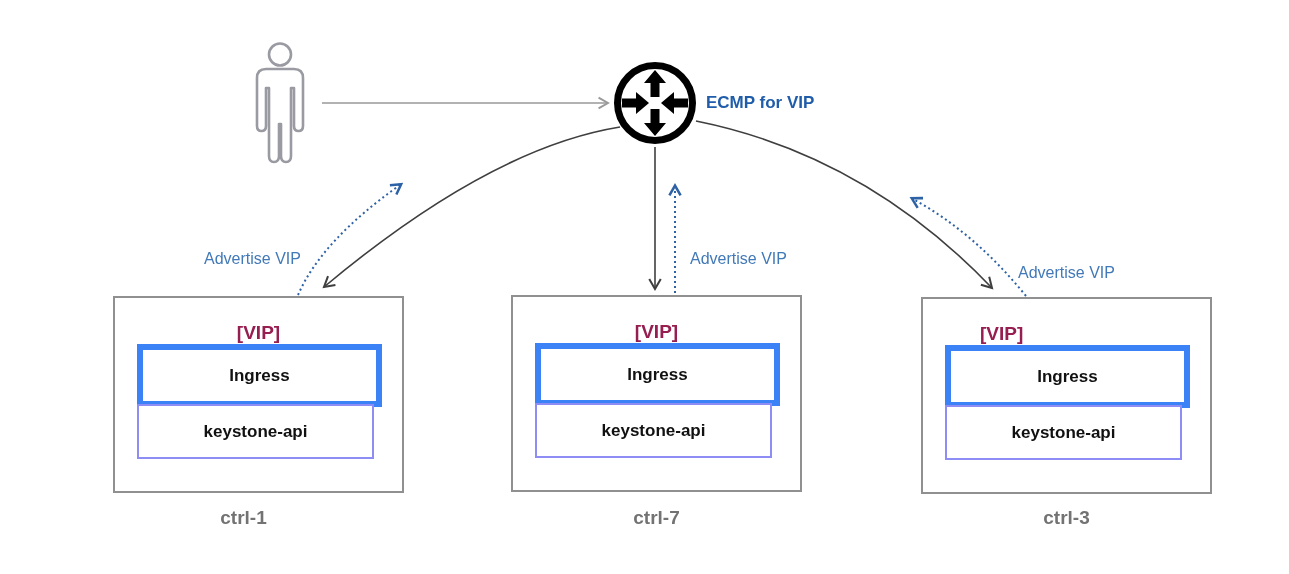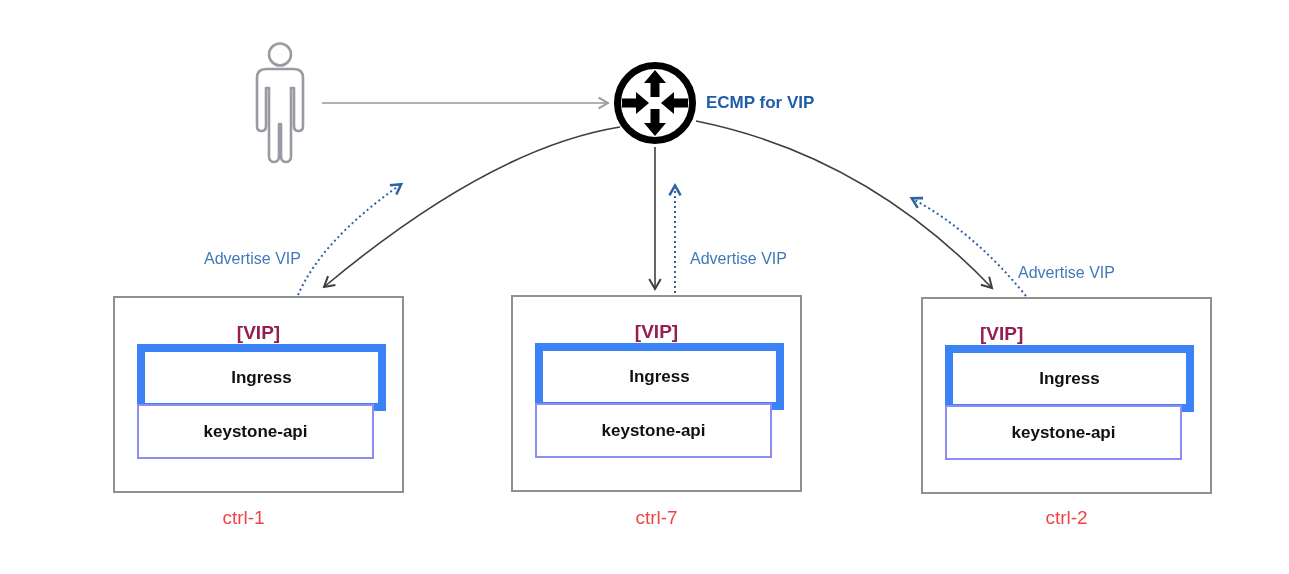--- a/index.html
+++ b/index.html
@@ -32,26 +32,26 @@
   #node-3{left:921px;top:297px;}
   .vip-label{
     margin-top:24px;text-align:center;font-weight:bold;font-size:19px;color:#961e50;
   }
   .vip-left{text-align:left;padding-left:57px;}
   .service-box{
     position:absolute;left:22px;width:233px;height:51px;background:#ffffff;
     display:flex;align-items:center;justify-content:center;
     font-weight:bold;font-size:17px;color:#111111;
   }
-  .ingress-box{top:46px;border:8px solid #3b82f6;}
+  .ingress-box{top:46px;border:6px solid #3b82f6;}
   .keystone-box{top:106px;border:2px solid #8d8df5;}
 
   .node-label{
     position:absolute;top:507px;width:291px;text-align:center;
-    font-weight:normal;font-size:19px;color:#ef4444;
+    font-weight:bold;font-size:19px;color:#737373;
   }
   #node-label-1{left:98px;}
   #node-label-2{left:511px;}
   #node-label-3{left:921px;}
 </style>
 </head>
 <body>
 
 <div id="canvas">
 
@@ -111,15 +111,15 @@
     <div class="service-box ingress-box">Ingress</div>
     <div class="service-box keystone-box">keystone-api</div>
   </div>
   <div class="node-label" id="node-label-2">ctrl-7</div>
 
   <div class="node-box" id="node-3">
     <div class="vip-label vip-left">[VIP]</div>
     <div class="service-box ingress-box">Ingress</div>
     <div class="service-box keystone-box">keystone-api</div>
   </div>
-  <div class="node-label" id="node-label-3">ctrl-2</div>
+  <div class="node-label" id="node-label-3">ctrl-3</div>
 
 </div>
 
 </body></html>

